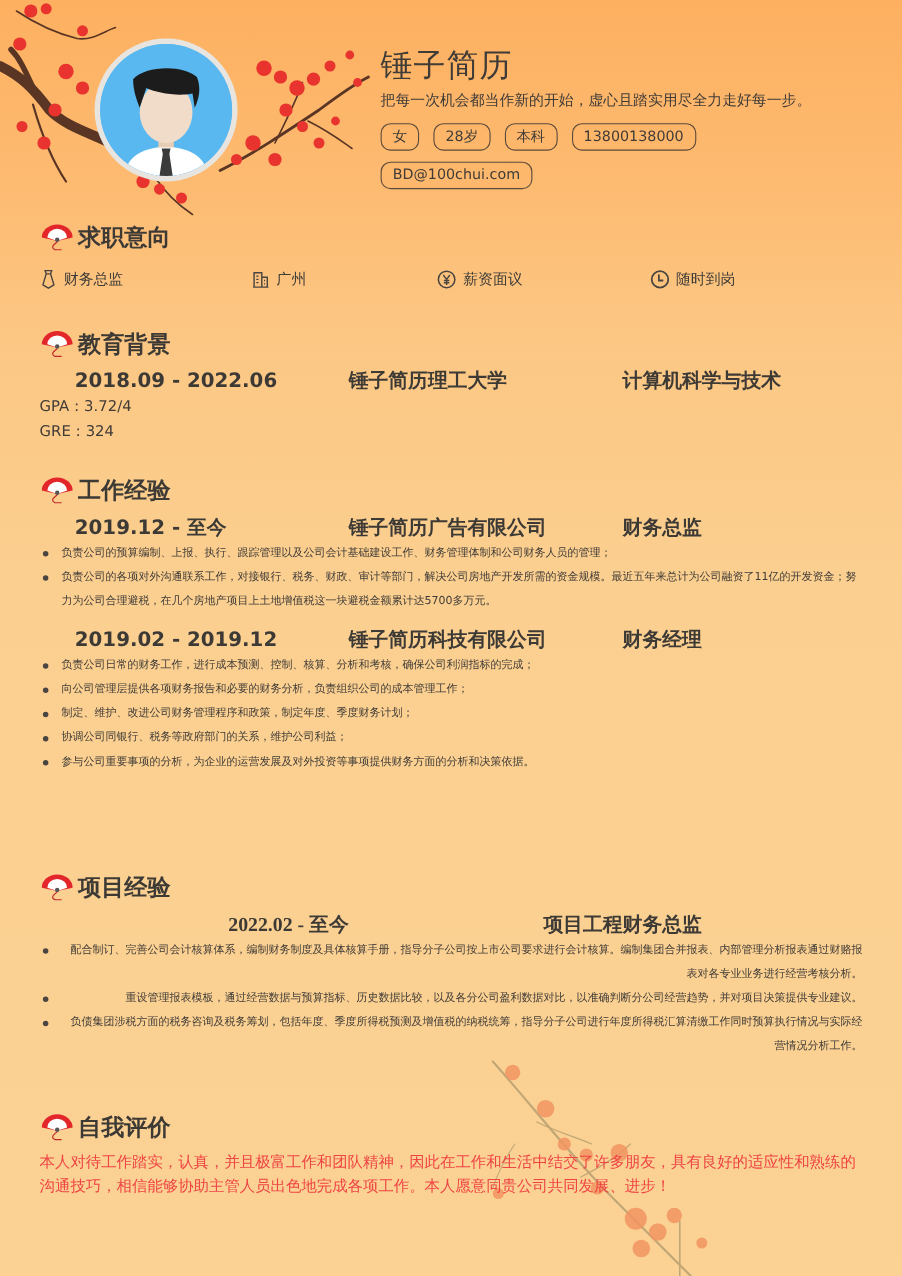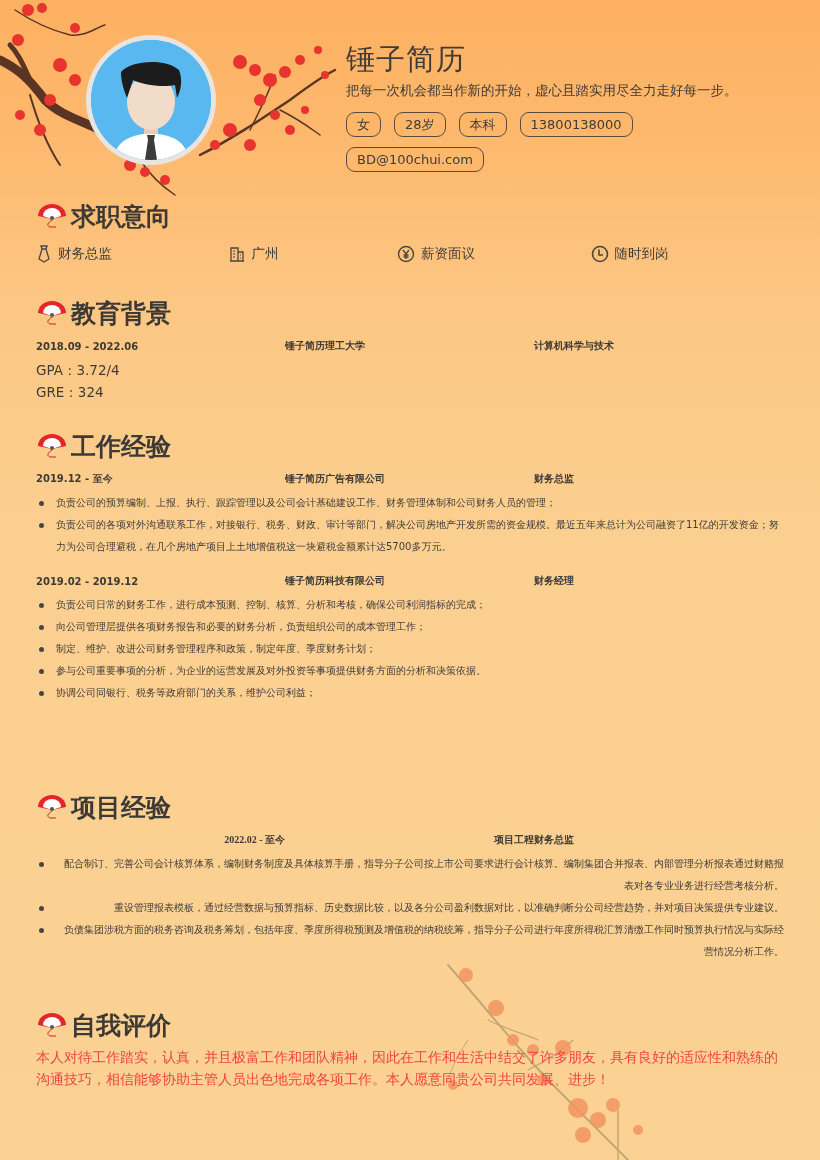--- a/index.html
+++ b/index.html
@@ -31,29 +31,29 @@
   .tags { display: flex; flex-wrap: wrap; gap: 10px 13px; margin-top: 12px; width: 420px; }
   .tag {
     border: 1.2px solid #5c4a3a; border-radius: 9px; padding: 3px 10px;
     font-size: 13px; color: #3f3b37; line-height: 17px; background: rgba(255,180,100,0.3);
   }
 
   
   .section { position: absolute; left: 36px; width: 748px; }
   .sec-title { display: flex; align-items: center; height: 30px; }
   .fan { width: 32px; height: 26px; margin-right: 3px; }
-  .sec-title span.t { font-size: 25px; font-weight: bold; color: #3d3a36; }
+  .sec-title span.t { font-size: 21px; font-weight: bold; color: #3d3a36; }
 
   .intent-row { display: flex; margin-top: 12px; height: 22px; font-size: 13.5px; color: #3f3b37; }
   .intent-item { display: flex; align-items: center; width: 225px; }
   .intent-item:nth-child(2) { width: 195px; }
   .intent-item:nth-child(3) { width: 225px; }
   .intent-item svg { margin-right: 6px; }
 
-  .row-head { display: flex; font-size: 10px; font-weight: bold; color: #3d3a36; height: 22px; align-items: center; }
+  .row-head { display: flex; font-size: 18px; font-weight: bold; color: #3d3a36; height: 22px; align-items: center; margin-left: 32px; }
   .row-head .c1 { width: 249px; }
   .row-head .c2 { width: 249px; }
 
   .plain { font-size: 13.5px; line-height: 22px; color: #3f3b37; }
 
   ul.bullets { list-style: none; margin-top: 2px; }
   ul.bullets li {
     position: relative; padding-left: 20px; font-size: 10px; line-height: 22px; color: #3f3b37;
   }
   ul.bullets li::before {
@@ -240,22 +240,22 @@
 
     <div class="row-head" style="margin-top:12px;">
       <span class="c1">2019.02 - 2019.12</span>
       <span class="c2">锤子简历科技有限公司</span>
       <span>财务经理</span>
     </div>
     <ul class="bullets">
       <li>负责公司日常的财务工作，进行成本预测、控制、核算、分析和考核，确保公司利润指标的完成；</li>
       <li>向公司管理层提供各项财务报告和必要的财务分析，负责组织公司的成本管理工作；</li>
       <li>制定、维护、改进公司财务管理程序和政策，制定年度、季度财务计划；</li>
+      <li>协调公司同银行、税务等政府部门的关系，维护公司利益；</li>
       <li>参与公司重要事项的分析，为企业的运营发展及对外投资等事项提供财务方面的分析和决策依据。</li>
-      <li>协调公司同银行、税务等政府部门的关系，维护公司利益；</li>
     </ul>
   </div>
 
   <div class="section" style="top:792px;text-align:right;">
     <div class="sec-title">
       <svg class="fan" viewBox="0 0 32 26">
         <path d="M2 13 A 14 12 0 0 1 30 13 L 16 16 Z" fill="#e3262a"></path>
         <path d="M7 13 A 9 8 0 0 1 25 13 L 16 16 Z" fill="#ffffff"></path>
         <circle cx="16" cy="15" r="2" fill="#555"></circle>
         <path d="M16 17 C 12 20, 10 22, 14 24 L 20 24" stroke="#c0282a" stroke-width="1" fill="none"></path>

